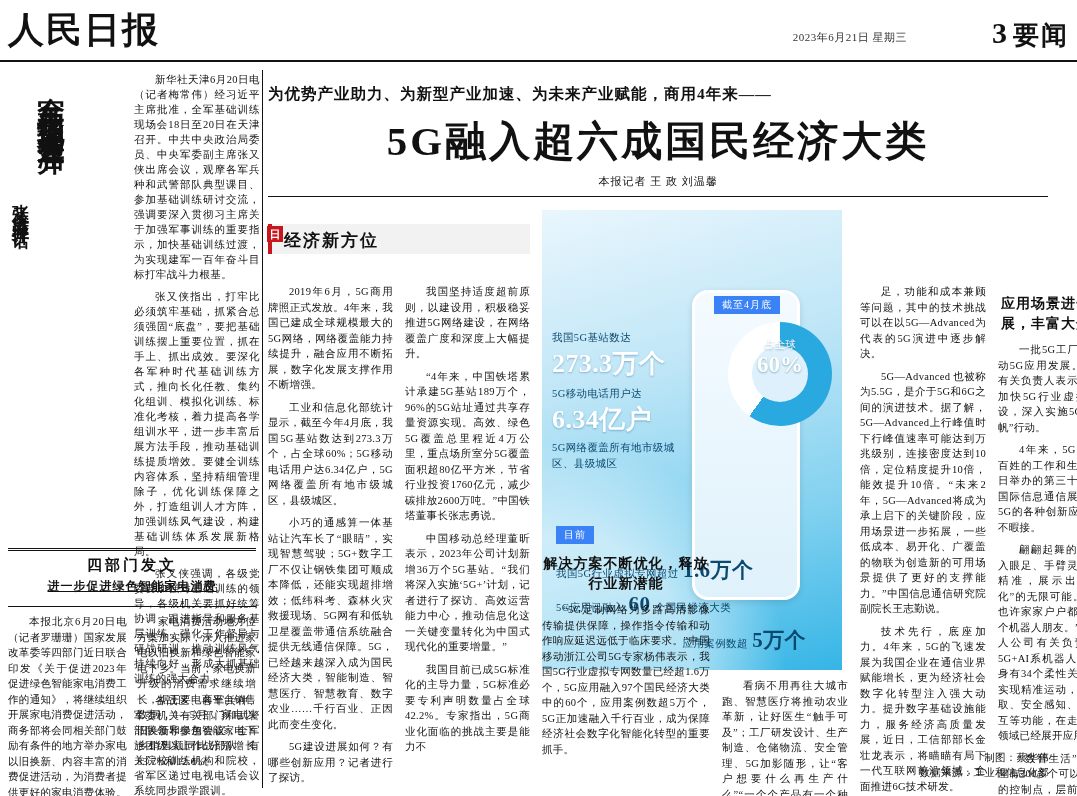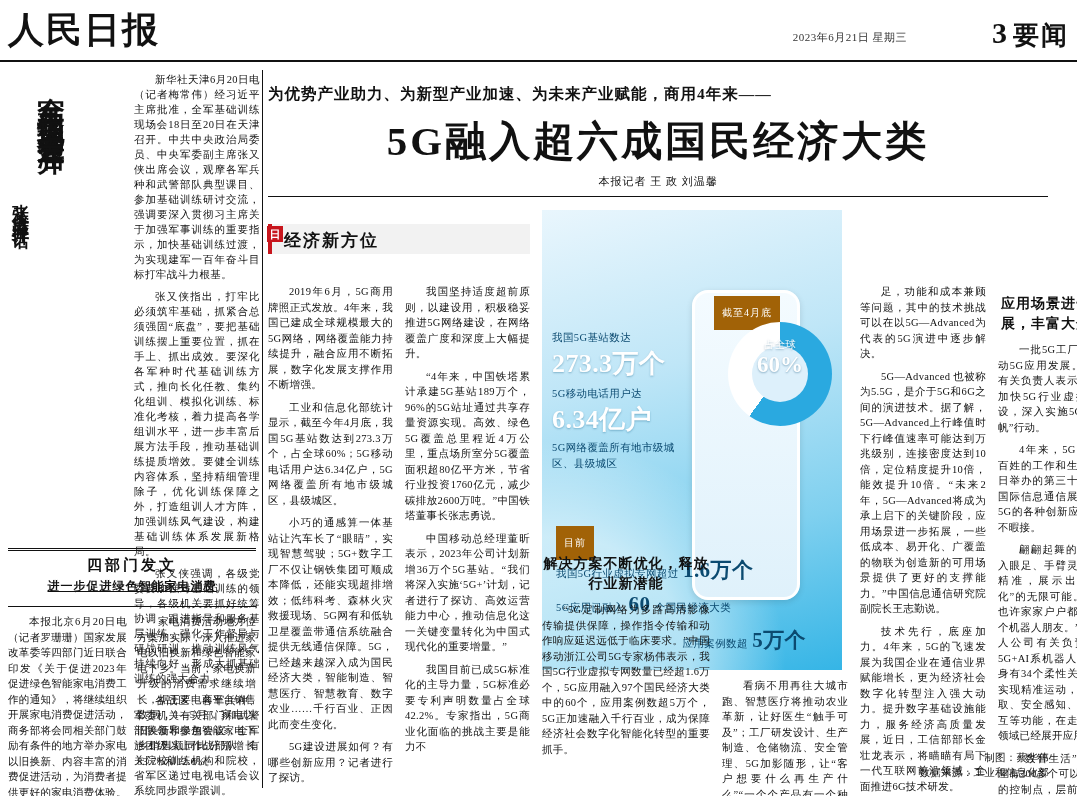--- a/index.html
+++ b/index.html
@@ -153,22 +153,22 @@
     position:absolute; left:150px; top:80px; width:108px; height:310px;
     background:linear-gradient(180deg,#f4fbff,#dff1fb);
     border:3px solid #ffffff; border-radius:16px;
     box-shadow:0 2px 6px rgba(0,0,0,.12);
   }
   .ig-phone-notch {
     position:absolute; left:40px; top:6px; width:28px; height:4px;
     background:#cfe6f2; border-radius:2px;
   }
   .ig-tag {
-    position:absolute; background:#a16207; color:#fff;
-    font-size:10px; padding:10px 8px; letter-spacing:1px;
+    position:absolute; background:#3b82f6; color:#fff;
+    font-size:10px; padding:2px 8px; letter-spacing:1px;
   }
   .ig-tag-1 { left:172px; top:86px; }
   .ig-tag-2 { left:14px;  top:316px; }
   .ig-txt {
     position:absolute; color:#0b4a70; letter-spacing:.4px;
   }
   .ig-line { font-size:10.5px; line-height:16px; }
   .ig-big {
     font-size:26px; font-weight:bold; color:#ffffff;
     text-shadow:0 1px 2px rgba(0,80,120,.35);

